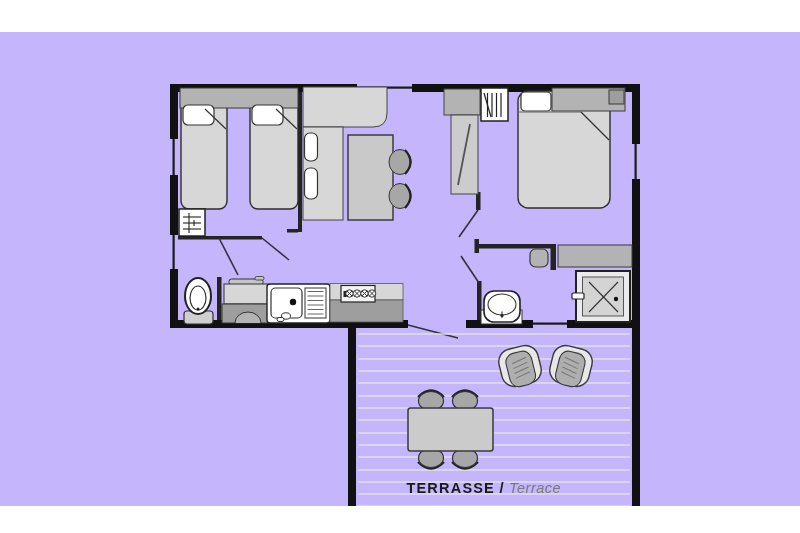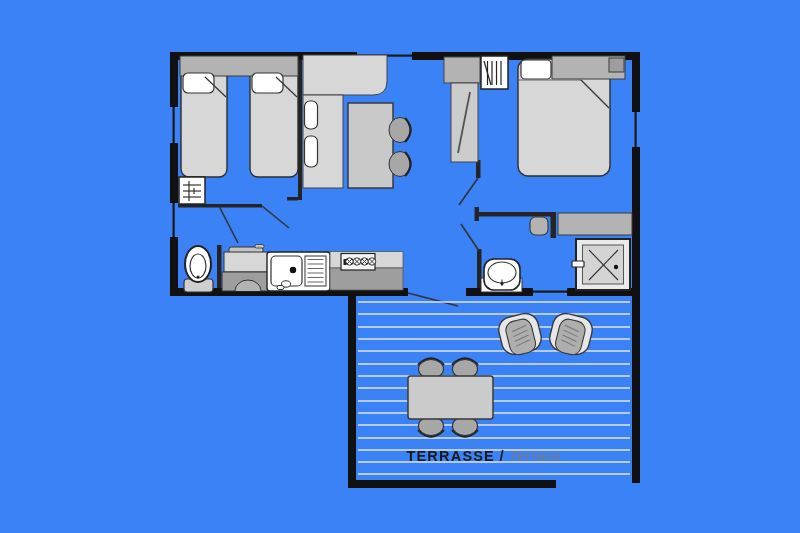--- a/index.html
+++ b/index.html
@@ -1,17 +1,17 @@
 <!DOCTYPE html>
 <html style="--wall: #111111; --furniture-light: #d7d7d7; --furniture-mid: #b3b3b3; --furniture-dark: #9e9e9e; --deck-line: #e2e2e2; --background: #ffffff; --label-primary: #1a1a1a; --label-secondary: #7a7a7a;"><head>
 <meta charset="utf-8">
 <style>
   html,body{margin:0;padding:0;background:#fff;}
-  .stage{position:relative;width:800px;height:533px;background:#3b82f6;overflow:hidden;
-         font-family:"Liberation Sans","DejaVu Sans",sans-serif;}
+  .stage{position:relative;width:800px;height:474px;background:#c4b5fd;overflow:hidden;
+         font-family:"Liberation Sans","DejaVu Sans",sans-serif;margin-top:32px;}
   svg{position:absolute;left:0;top:0;}
   .wall{fill:var(--wall,#111);}
   .iwall{fill:#242424;}
   .winline{fill:#1a1a1a;}
   .f-light{fill:var(--furniture-light,#d7d7d7);}
   .f-mid{fill:var(--furniture-mid,#b3b3b3);}
   .f-dark{fill:var(--furniture-dark,#9e9e9e);}
   .f-pale{fill:#e7e7e7;}
   .f-table{fill:#c9c9c9;}
   .f-chair{fill:#a7a7a7;}

